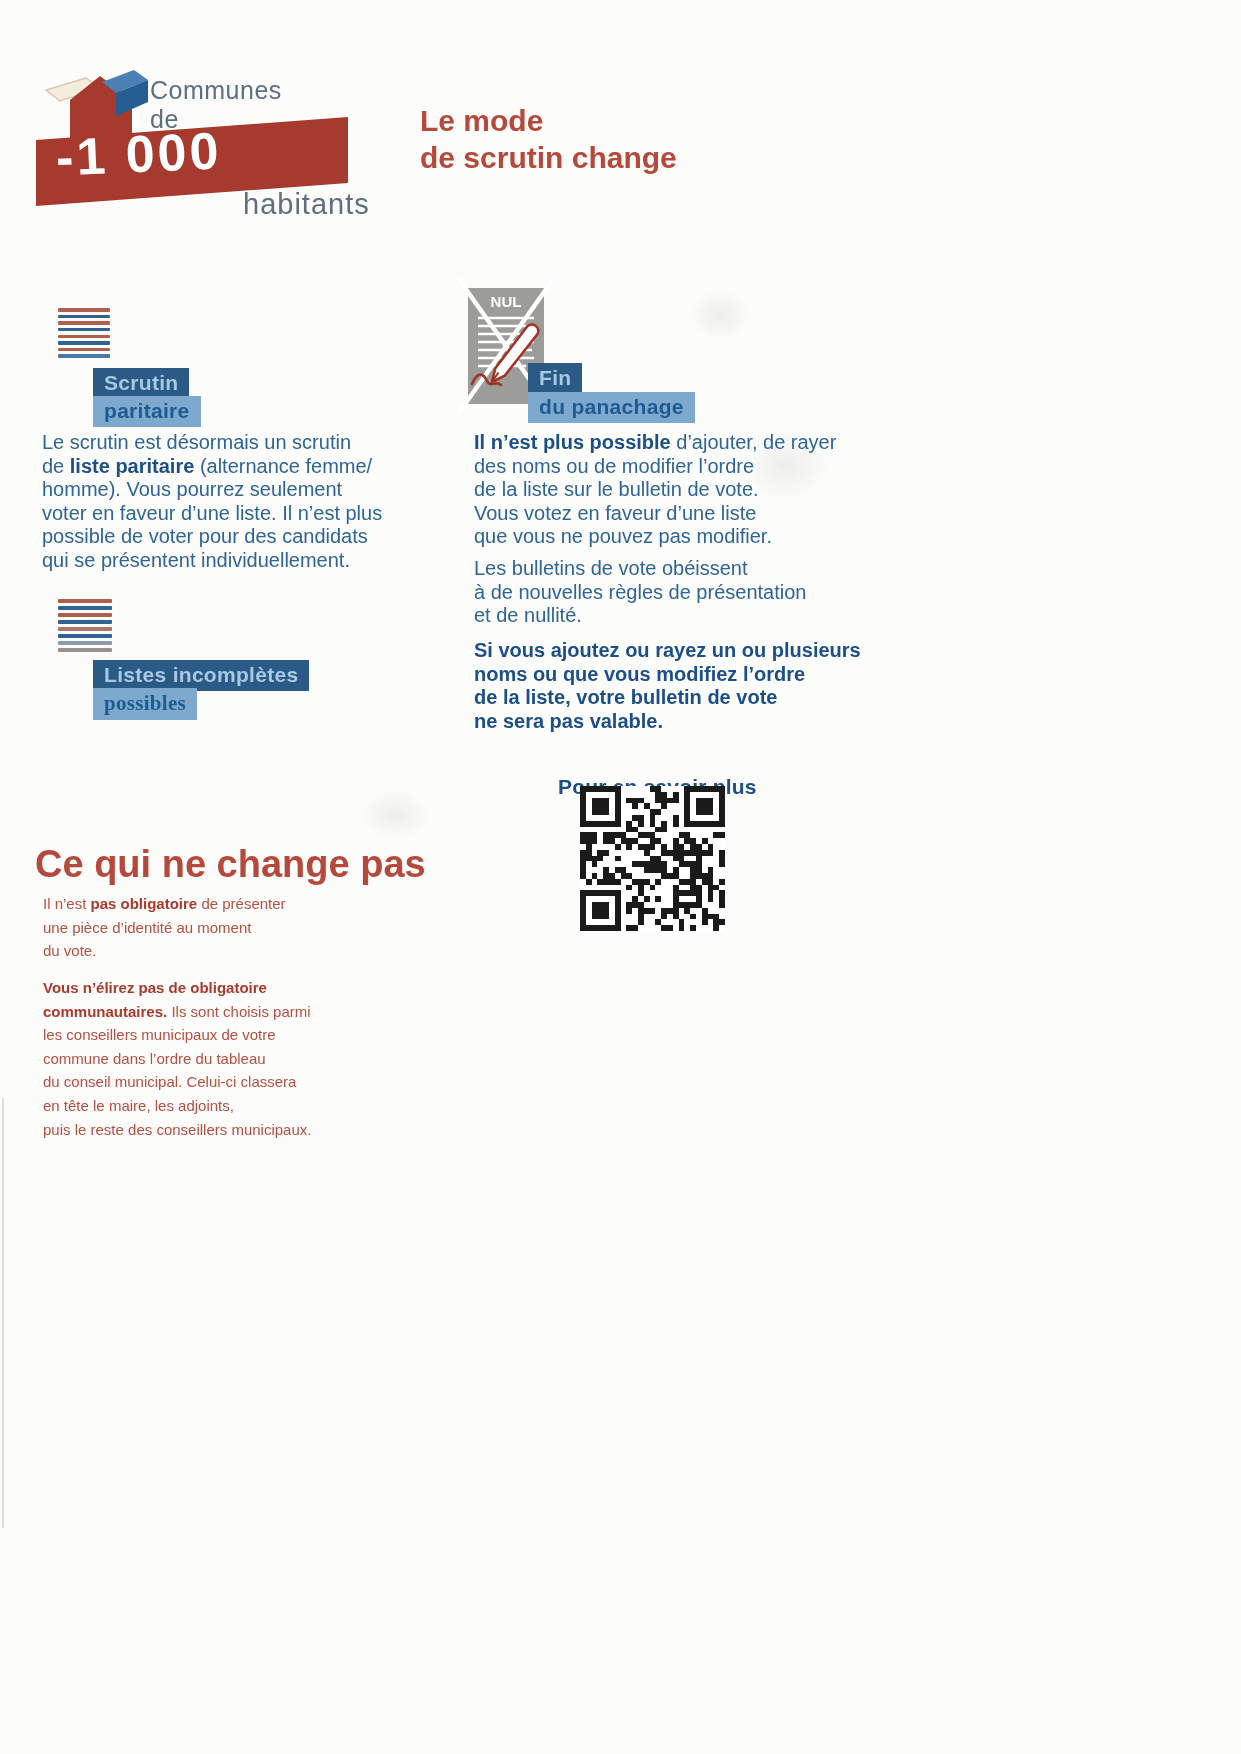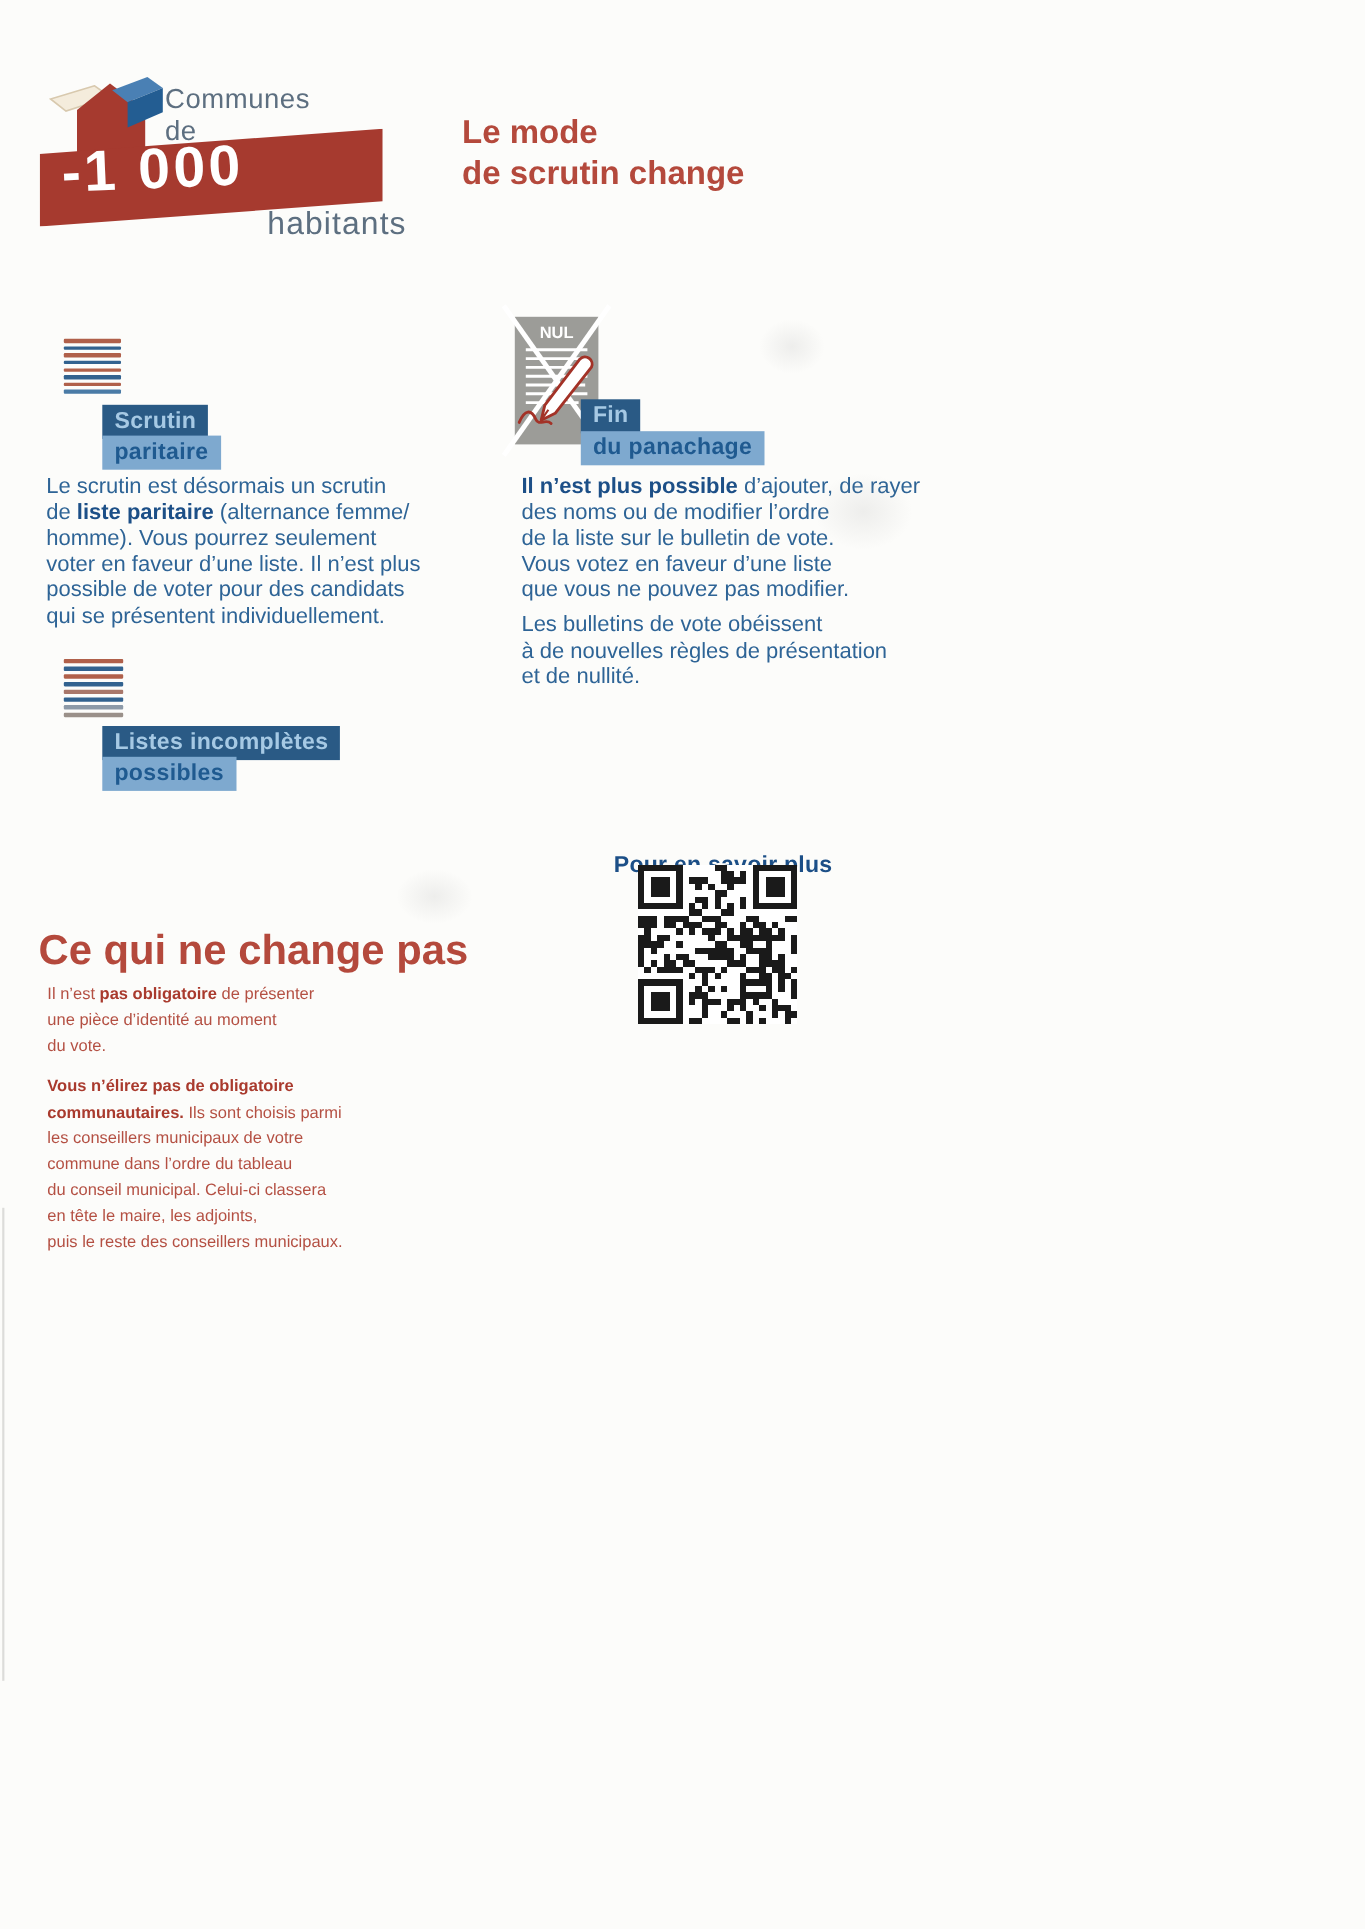--- a/index.html
+++ b/index.html
@@ -48,21 +48,21 @@
   #icon-list-1{left:58px;top:308px;width:52px;height:50px;}
   #icon-list-2{left:58px;top:599px;width:54px;height:53px;}
   .stripe{height:3.5px;width:100%;border-radius:1px;}
   
   .tag{font-size:21px;font-weight:bold;padding:3px 11px 4px 11px;letter-spacing:.3px;display:inline-block;}
   .tag-dark{background:var(--tag-dark-bg);color:var(--tag-dark-text);}
   .tag-light{background:var(--tag-light-bg);color:var(--tag-light-text);}
   #tag-scrutin{left:93px;top:368px;}
   #tag-paritaire{left:93px;top:396px;}
   #tag-listes{left:93px;top:660px;}
-  #tag-possibles{left:93px;top:688px;}
+  #tag-possibles{left:93px;top:688px;font-family:Liberation Serif, serif;}
   #tag-fin{left:528px;top:363px;}
   #tag-panachage{left:528px;top:392px;}
   
   .para-blue{font-size:20px;line-height:23.6px;color:var(--blue-body);}
   .para-blue b,.b-navy{font-weight:bold;color:var(--navy-bold);}
   .para-red{font-size:15px;line-height:23.6px;color:var(--red-body);}
   .para-red b,.b-red{font-weight:bold;color:var(--red-bold);}
   #para-scrutin{left:42px;top:431px;width:395px;}
   #para-listes{left:42px;top:721px;width:395px;}
   #heading-change{left:35px;top:843px;font-size:38px;font-weight:bold;color:var(--red-accent);}
@@ -171,20 +171,24 @@
   <div class="abs tag tag-dark" id="tag-fin">Fin</div>
   <div class="abs tag tag-light" id="tag-panachage">du panachage</div>
   <div class="abs pre para-blue" id="para-panachage-1"><b>Il n’est plus possible</b><span> d’ajouter, de rayer
 des noms ou de modifier l’ordre
 de la liste sur le bulletin de vote.
 Vous votez en faveur d’une liste
 que vous ne pouvez pas modifier.</span></div>
   <div class="abs pre para-blue" id="para-panachage-2">Les bulletins de vote obéissent
 à de nouvelles règles de présentation
 et de nullité.</div>
+  <div class="abs pre para-blue" id="para-panachage-3">Si vous ajoutez ou rayez un ou plusieurs
+noms ou que vous modifiez l’ordre
+de la liste, votre bulletin de vote
+ne sera pas valable.</div>
 
   <div class="abs" id="heading-savoir">Pour en savoir plus</div>
   <div class="abs" id="qr-code"><svg viewBox="0 0 25 25" width="100%" height="100%" shape-rendering="crispEdges">
         <rect width="25" height="25" fill="#fff"></rect>
         <rect x="12" y="0" width="1" height="1" fill="#1a1a1a"></rect>
         <rect x="13" y="0" width="1" height="1" fill="#1a1a1a"></rect>
         <rect x="13" y="1" width="1" height="1" fill="#1a1a1a"></rect>
         <rect x="14" y="1" width="1" height="1" fill="#1a1a1a"></rect>
         <rect x="16" y="1" width="1" height="1" fill="#1a1a1a"></rect>
         <rect x="8" y="2" width="1" height="1" fill="#1a1a1a"></rect>

